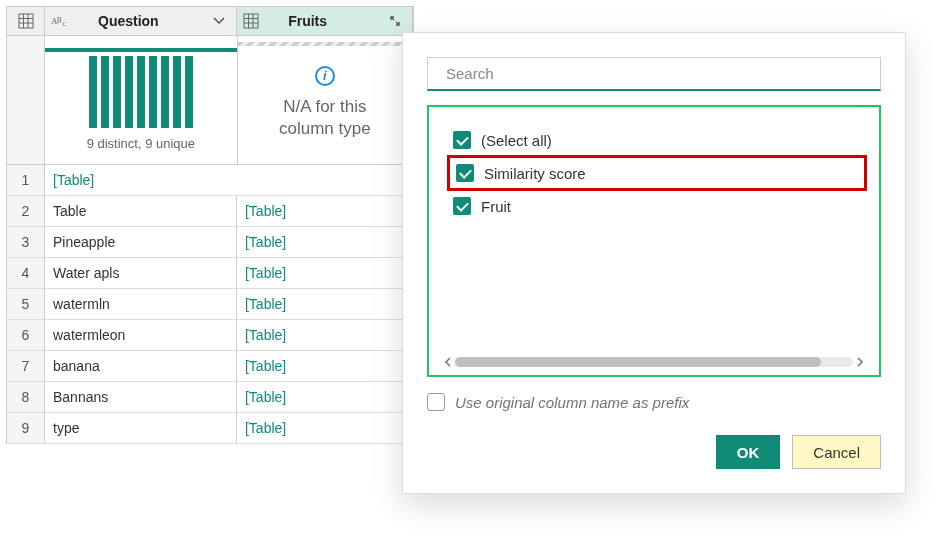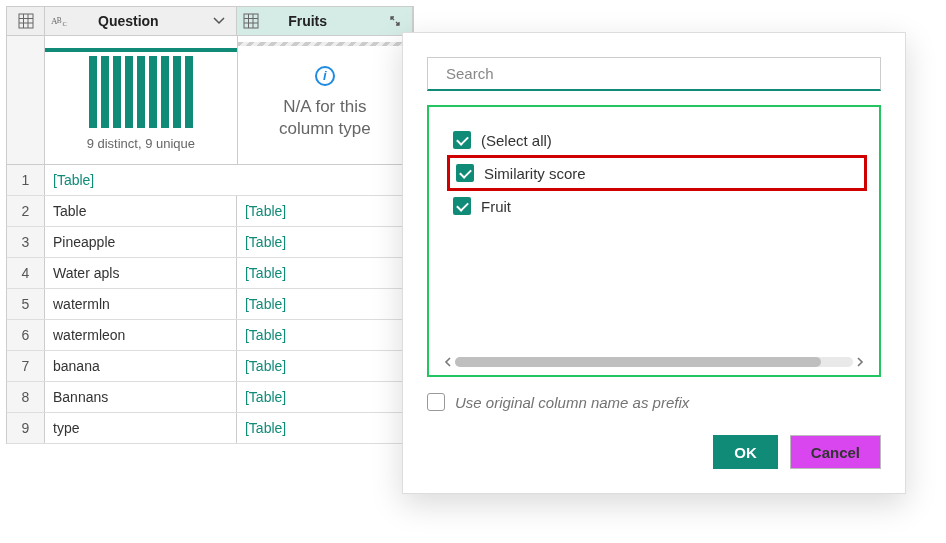--- a/index.html
+++ b/index.html
@@ -146,21 +146,21 @@
     .prefix-row { display: flex; align-items: center; gap: 10px; margin-top: 16px; }
     .prefix-row .checkbox.unchecked { border-radius: 3px; }
     .prefix-row .label { color: #737373; font-size: 15px; font-style: italic; }
 
     .button-row { display: flex; gap: 12px; justify-content: flex-end; margin-top: 24px; }
     .btn {
       height: 34px; padding: 0 20px; border-radius: 0; font-size: 15px;
       display: flex; align-items: center; justify-content: center; cursor: pointer;
     }
     .btn-primary { background: #0f8b78; color: #fff; border: 1px solid #0f8b78; font-weight: 600; }
-    .btn-secondary { background: #d946ef; color: #333; border: 1px solid #bbb; font-weight: bold; }
+    .btn-secondary { background: #fef9c3; color: #333; border: 1px solid #bbb; }
 
     
     svg { display: block; }
   </style>
 </head>
 <body>
 
 <div class="grid-area">
 
   <div class="header-row">

